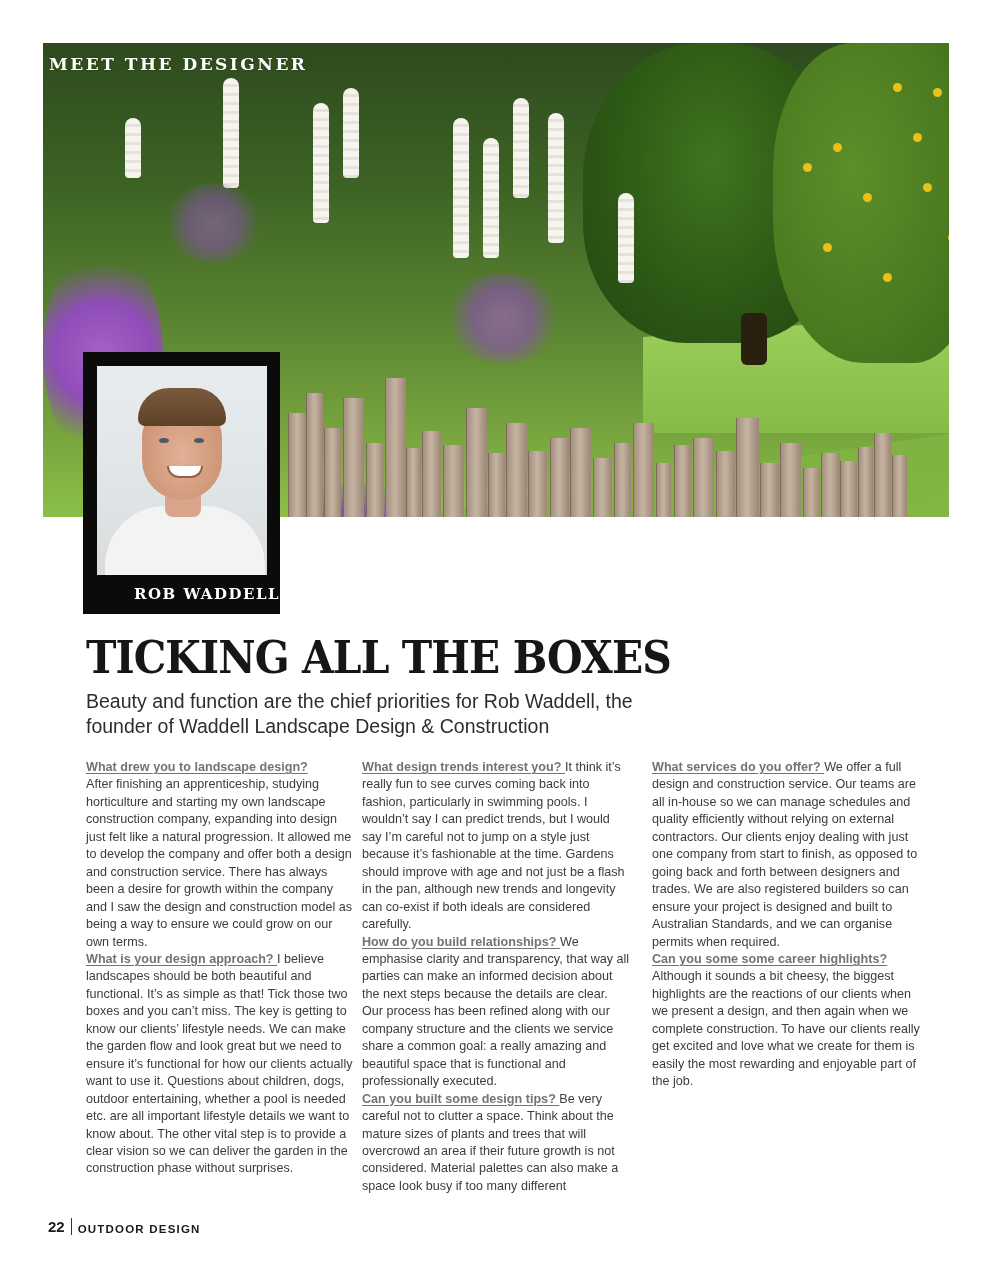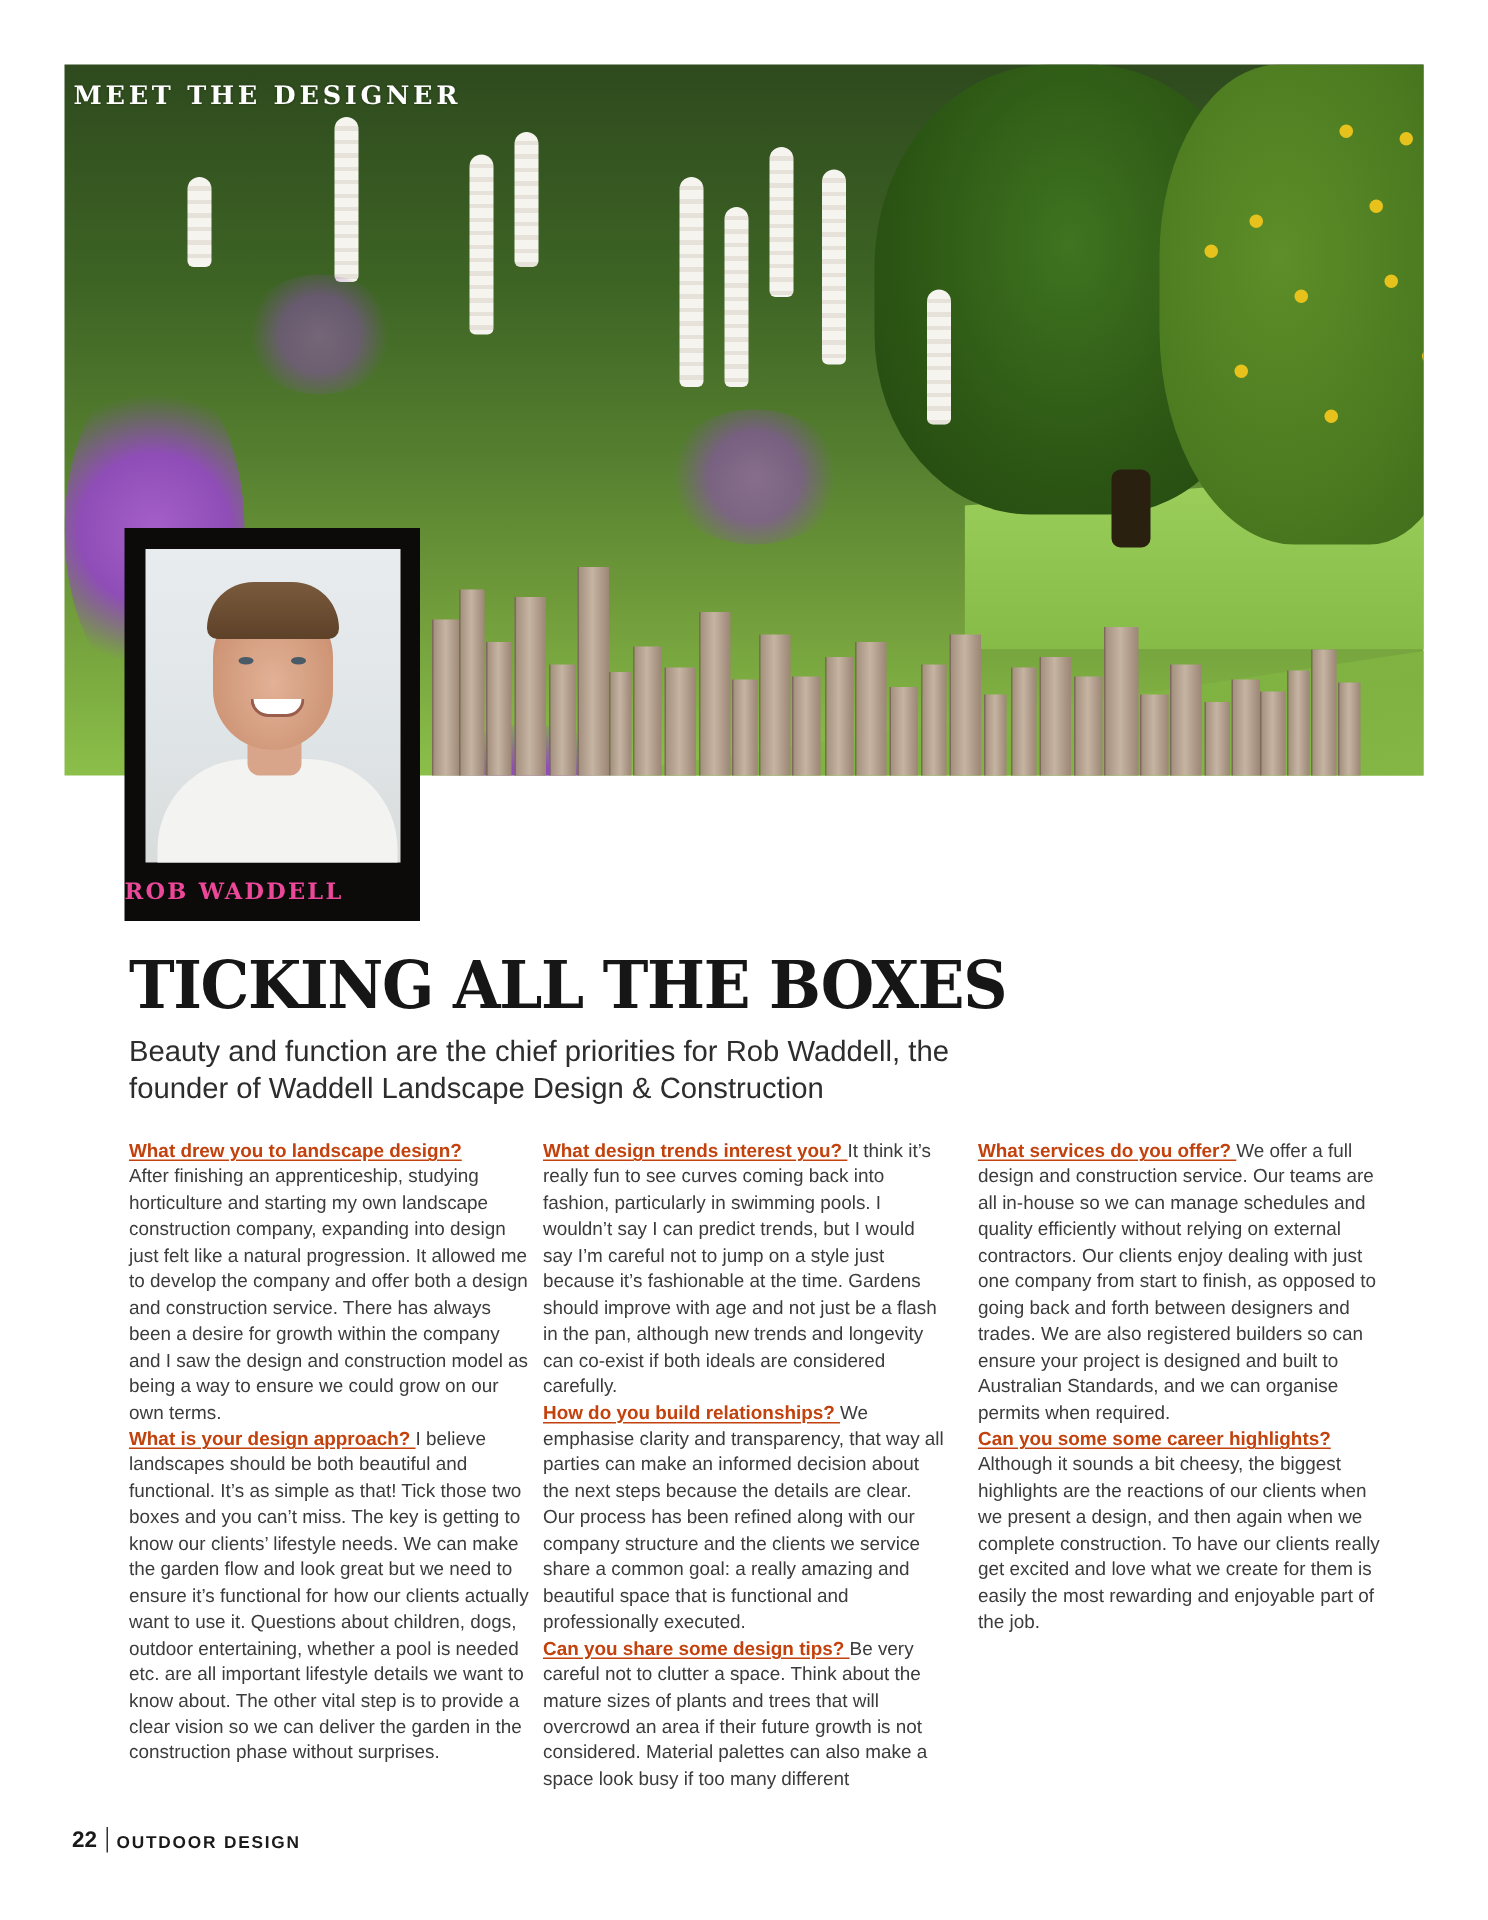--- a/index.html
+++ b/index.html
@@ -29,26 +29,26 @@
   .designer-tag{position:absolute;left:49px;top:54px;font-family:"DejaVu Serif",serif;font-weight:bold;font-size:17px;letter-spacing:2.5px;color:#fff;text-shadow:0 0 2px rgba(0,0,0,0.3);}
   .portrait-box{position:absolute;left:83px;top:352px;width:197px;height:262px;background:#0d0a0a;}
   .portrait{position:absolute;left:14px;top:14px;width:170px;height:209px;overflow:hidden;
     background:linear-gradient(180deg,#e8ecef 0%,#dfe4e7 60%,#d9dcdb 100%);}
   .portrait .shirt{position:absolute;left:8px;top:140px;width:160px;height:90px;background:#f3f3f1;border-radius:60px 60px 0 0;}
   .portrait .neck{position:absolute;left:68px;top:115px;width:36px;height:36px;background:#d9a58a;border-radius:8px;}
   .portrait .face{position:absolute;left:45px;top:34px;width:80px;height:100px;border-radius:40px 40px 42px 42px;background:radial-gradient(ellipse at 50% 55%,#e2b196 0%,#cf9677 70%,#b87d61 100%);}
   .portrait .hair{position:absolute;left:41px;top:22px;width:88px;height:38px;border-radius:44px 44px 10px 10px;background:linear-gradient(180deg,#7a5a3d,#5d4128);}
   .portrait .smile{position:absolute;left:70px;top:100px;width:32px;height:10px;border-radius:0 0 16px 16px;background:#fff;border:2px solid #9a5d4b;border-top:none;}
   .portrait .eye{position:absolute;top:72px;width:10px;height:5px;border-radius:50%;background:#4a5a66;}
-  .portrait-name{position:absolute;left:0;width:197px;top:233px;text-align:left;font-family:"DejaVu Serif",serif;font-weight:bold;font-size:15px;letter-spacing:1.5px;color:#ec4899;}
+  .portrait-name{position:absolute;left:0;width:197px;top:233px;text-align:right;font-family:"DejaVu Serif",serif;font-weight:bold;font-size:15px;letter-spacing:1.5px;color:#ffffff;}
   .headline{position:absolute;left:86px;top:632px;font-family:"DejaVu Serif",serif;font-weight:bold;font-size:44px;letter-spacing:-1px;color:#161616;transform:scaleX(0.93);transform-origin:left top;white-space:nowrap;}
   .standfirst{position:absolute;left:86px;top:689px;width:600px;font-size:19.5px;line-height:24.5px;color:#2d2d2d;}
   .col{position:absolute;top:759px;width:270px;font-size:12.6px;line-height:17.45px;color:#3c3c3c;}
   .col p{margin:0;}
-  .q{font-weight:bold;color:#c2410c;text-decoration:underline;text-underline-offset:2px;}
+  .q{font-weight:bold;color:#737373;text-decoration:underline;text-underline-offset:2px;}
   .sig{font-weight:bold;color:#1a1a1a;}
   .footer{position:absolute;left:48px;top:1218px;display:flex;align-items:flex-end;color:#1a1a1a;}
   .pg{font-weight:bold;font-size:15px;}
   .bar{width:1px;height:17px;background:#333;margin:0 6px;}
   .mag{font-weight:bold;font-size:11.5px;letter-spacing:1.2px;}
 </style>
 </head>
 <body>
 
 <div class="hero">
@@ -137,21 +137,21 @@
 <p class="standfirst" style="margin:0">Beauty and function are the chief priorities for Rob Waddell, the founder of Waddell Landscape Design &amp; Construction</p>
 
 <div class="col" style="left:86px">
   <p><span class="q">What drew you to landscape design? </span><br><span>After finishing an apprenticeship, studying horticulture and starting my own landscape construction company, expanding into design just felt like a natural progression. It allowed me to develop the company and offer both a design and construction service. There has always been a desire for growth within the company and I saw the design and construction model as being a way to ensure we could grow on our own terms.</span></p>
   <p><span class="q">What is your design approach? </span><span>I believe landscapes should be both beautiful and functional. It’s as simple as that! Tick those two boxes and you can’t miss. The key is getting to know our clients’ lifestyle needs. We can make the garden flow and look great but we need to ensure it’s functional for how our clients actually want to use it. Questions about children, dogs, outdoor entertaining, whether a pool is needed etc. are all important lifestyle details we want to know about. The other vital step is to provide a clear vision so we can deliver the garden in the construction phase without surprises.</span></p>
 </div>
 
 <div class="col" style="left:362px">
   <p><span class="q">What design trends interest you? </span><span>It think it’s really fun to see curves coming back into fashion, particularly in swimming pools. I wouldn’t say I can predict trends, but I would say I’m careful not to jump on a style just because it’s fashionable at the time. Gardens should improve with age and not just be a flash in the pan, although new trends and longevity can co-exist if both ideals are considered carefully.</span></p>
   <p><span class="q">How do you build relationships? </span><span>We emphasise clarity and transparency, that way all parties can make an informed decision about the next steps because the details are clear. Our process has been refined along with our company structure and the clients we service share a common goal: a really amazing and beautiful space that is functional and professionally executed.</span></p>
-  <p><span class="q">Can you share some design tips? </span><span>Be very careful not to clutter a space. Think about the mature sizes of plants and trees that will overcrowd an area if their future growth is not considered. Material palettes can also make a space look busy if too many different</span></p>
+  <p><span class="q">Can you built some design tips? </span><span>Be very careful not to clutter a space. Think about the mature sizes of plants and trees that will overcrowd an area if their future growth is not considered. Material palettes can also make a space look busy if too many different</span></p>
 </div>
 
 <div class="col" style="left:652px">
   <p><span class="q">What services do you offer? </span><span>We offer a full design and construction service. Our teams are all in-house so we can manage schedules and quality efficiently without relying on external contractors. Our clients enjoy dealing with just one company from start to finish, as opposed to going back and forth between designers and trades. We are also registered builders so can ensure your project is designed and built to Australian Standards, and we can organise permits when required.</span></p>
   <p><span class="q">Can you some some career highlights? </span><br><span>Although it sounds a bit cheesy, the biggest highlights are the reactions of our clients when we present a design, and then again when we complete construction. To have our clients really get excited and love what we create for them is easily the most rewarding and enjoyable part of the job.</span></p>
 </div>
 
 <div class="footer">
   <span class="pg">22</span>
   <span class="bar"></span>

